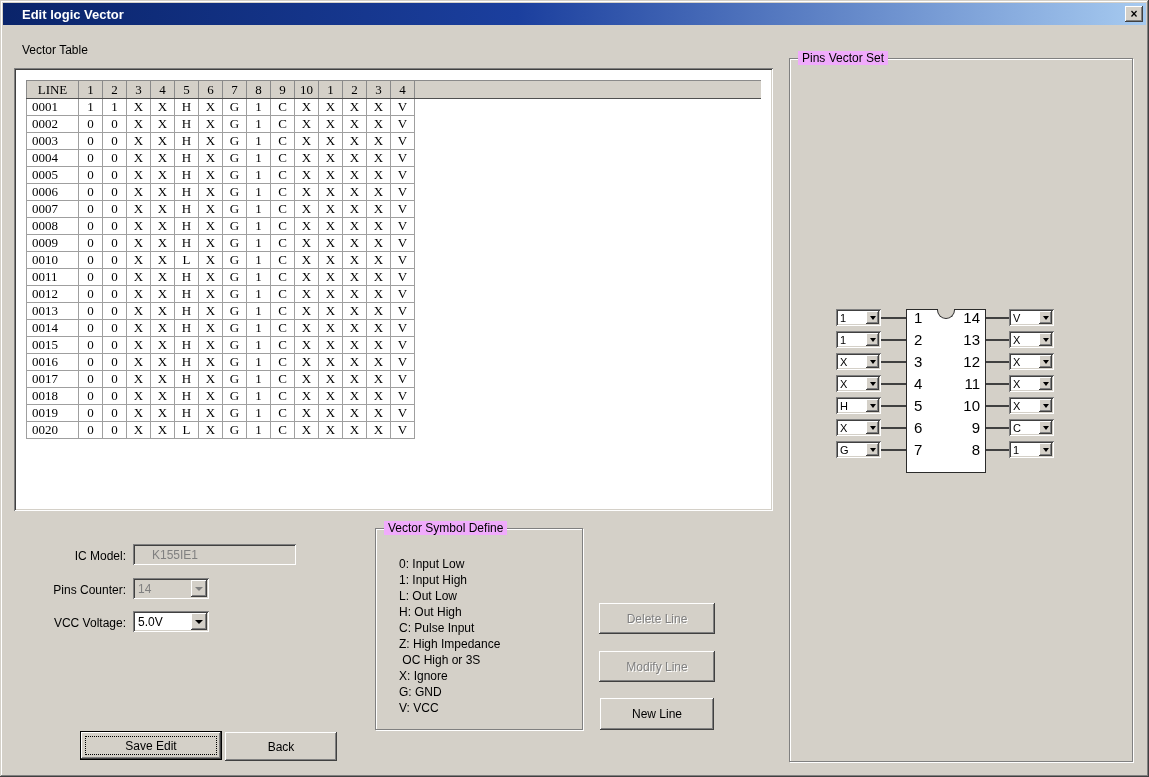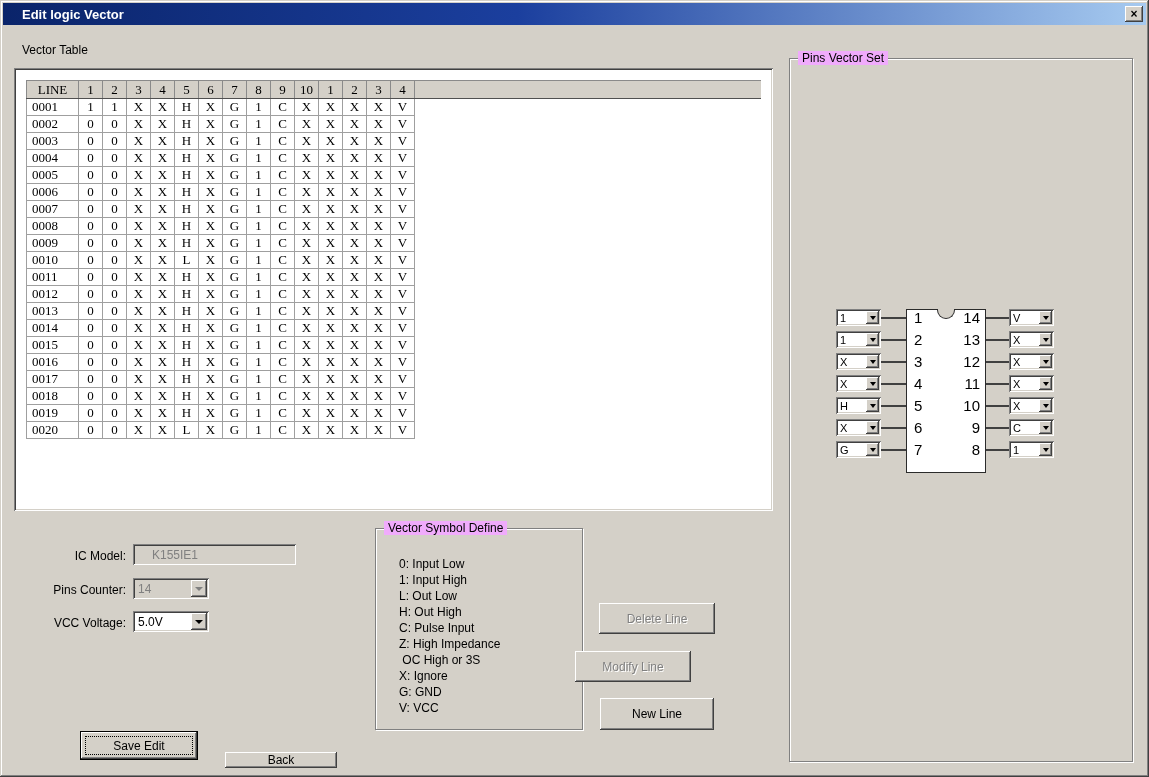--- a/index.html
+++ b/index.html
@@ -121,24 +121,24 @@
   
   .chip { position:absolute; left:116px; top:250px; width:80px; height:164px; background:#fff; border:1px solid #2b2b2b; }
   .notch { position:absolute; left:147px; top:250px; width:18px; height:10px; background:#D4D0C8; border:1px solid #2b2b2b; border-top:none; border-radius:0 0 10px 10px; }
   .chip-pin-num { position:absolute; height:17px; line-height:17px; font-size:15px; color:#000; }
   .chip-pin-num.left { left:124px; width:28px; text-align:left; }
   .chip-pin-num.right { left:156px; width:34px; text-align:right; }
   .wire { position:absolute; height:2px; background:#404040; }
 
   
   #delete-line-btn { left:599px; top:603px; width:116px; height:31px; }
-  #modify-line-btn { left:575px; top:651px; width:116px; height:31px; }
+  #modify-line-btn { left:599px; top:651px; width:116px; height:31px; }
   #new-line-btn   { left:600px; top:698px; width:114px; height:32px; }
-  #save-edit-btn  { left:81px;  top:732px; width:116px; height:27px; }
-  #back-btn       { left:225px; top:752px; width:112px; height:16px; }
+  #save-edit-btn  { left:81px;  top:732px; width:140px; height:27px; }
+  #back-btn       { left:225px; top:732px; width:112px; height:29px; }
 </style>
 </head>
 <body>
 
 <div class="window">
 
   <div class="titlebar">
     <span class="title">Edit logic Vector</span>
     <button class="close-btn"><span>×</span></button>
   </div>

